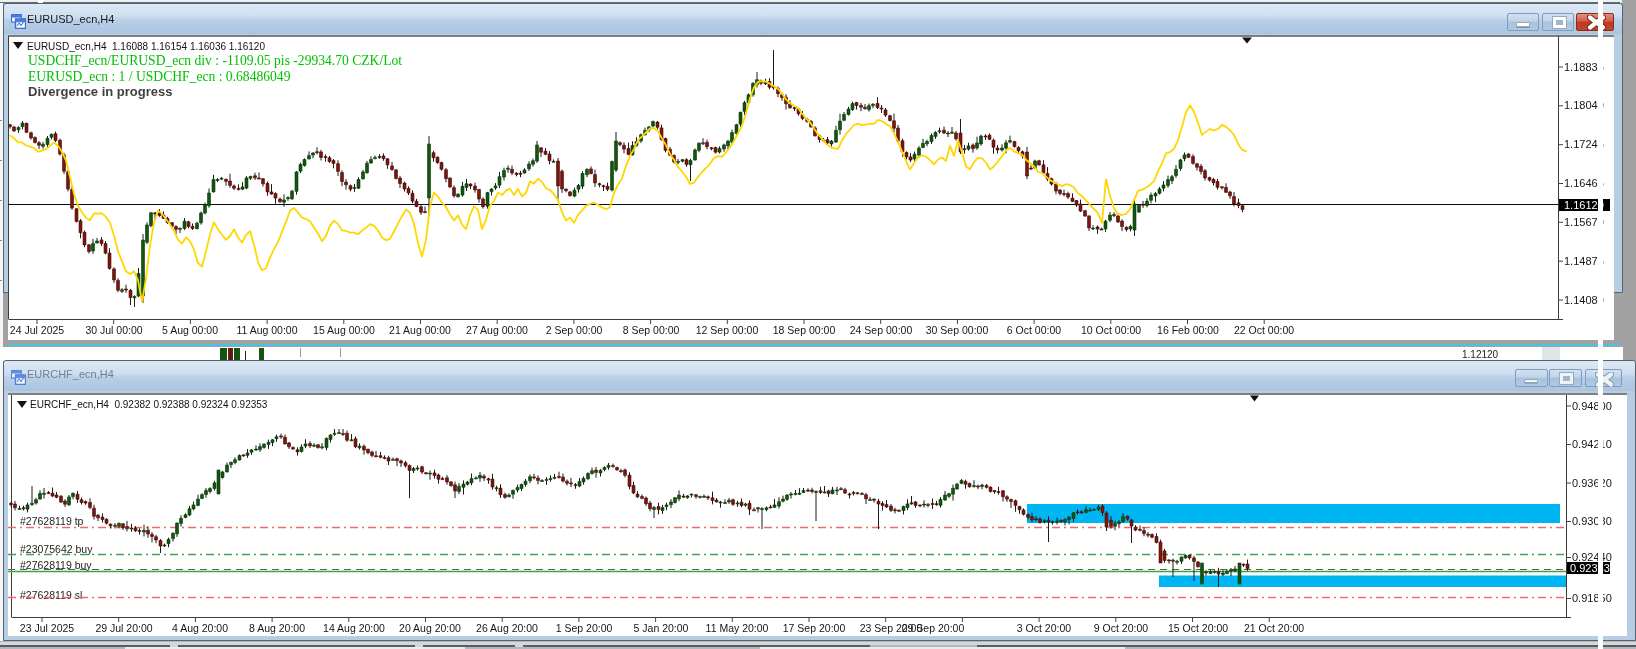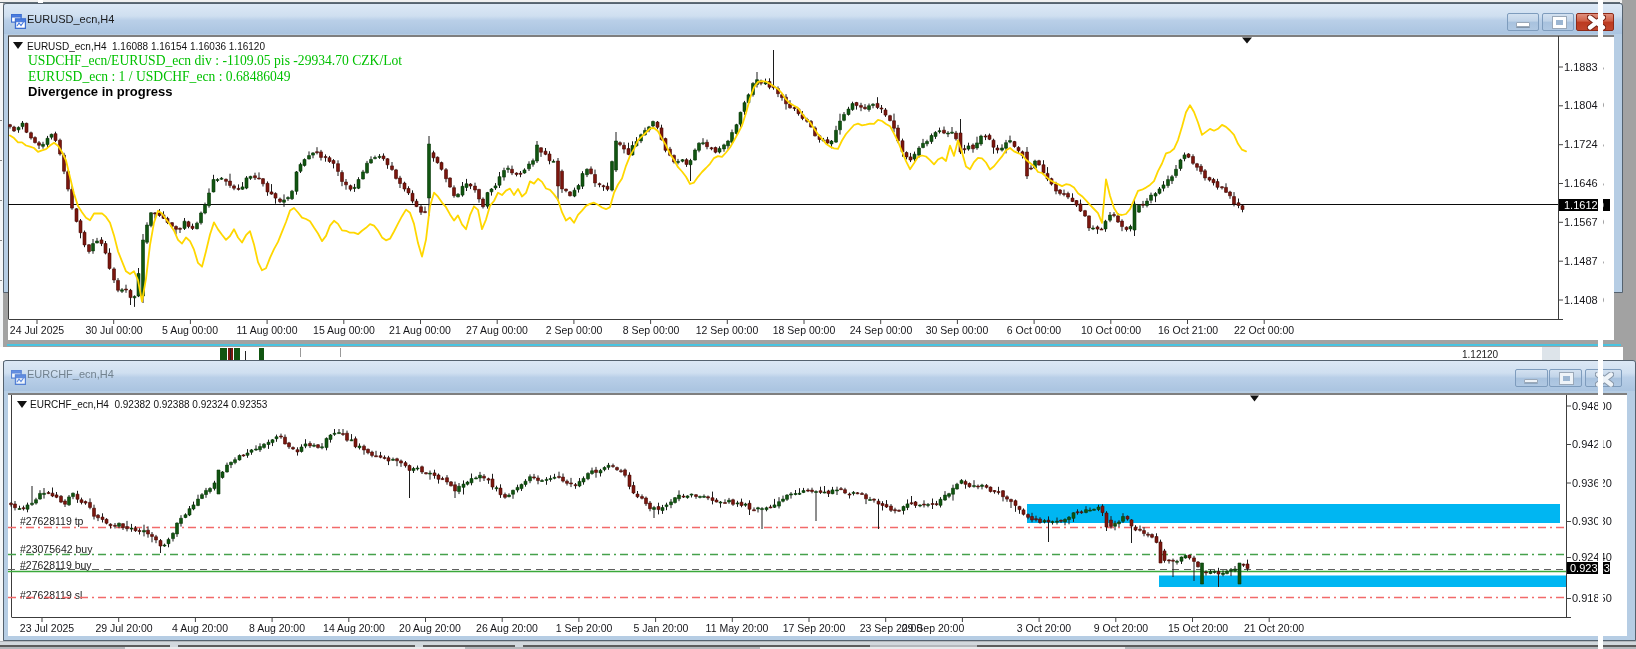--- a/index.html
+++ b/index.html
@@ -113,37 +113,37 @@
     <line x1="8" y1="597.5" x2="1566" y2="597.5" stroke="#f26a6a" stroke-width="1.3" stroke-dasharray="8 4 2 4"></line>
     <path d="M11.0 502.1V506.6M15.0 501.0V510.4M19.5 505.7V509.4M23.5 505.6V510.5M27.5 502.6V512.3M32.0 486.0V505.9M36.0 497.8V504.6M40.0 490.2V499.7M44.0 488.0V498.6M48.5 491.0V494.1M52.5 487.5V497.1M56.5 492.0V498.2M61.0 495.0V503.1M65.0 499.2V507.0M69.0 495.0V505.9M73.0 492.6V499.2M77.5 490.8V502.9M81.5 497.6V504.4M85.5 500.5V504.8M90.0 498.4V509.3M94.0 504.7V519.5M98.0 514.0V521.1M102.5 513.3V522.5M106.5 518.2V524.4M110.5 523.3V528.5M115.0 523.0V528.5M119.0 522.5V528.3M123.0 523.2V530.0M127.0 520.9V531.4M131.5 523.9V531.8M135.5 526.1V531.9M139.5 528.3V534.5M144.0 524.7V536.4M148.0 526.4V537.7M152.0 532.0V542.3M156.0 534.9V543.2M160.5 539.0V553.0M164.5 543.6V546.8M168.5 537.7V547.3M173.0 532.3V541.5M177.0 522.4V536.9M181.0 515.2V526.6M185.5 513.3V518.2M189.5 506.0V516.1M193.5 501.6V510.3M198.0 494.7V506.2M202.0 493.1V499.1M206.0 487.9V497.8M210.0 487.2V493.5M214.5 480.8V490.5M218.5 472.4V485.1M222.5 471.1V478.7M227.0 462.6V472.6M231.0 461.6V468.1M235.0 457.3V464.3M239.5 454.4V460.6M243.5 454.3V456.7M247.5 449.1V457.8M251.5 449.1V454.8M256.0 445.3V450.9M260.0 443.3V451.9M264.0 443.1V448.7M268.5 439.6V448.9M272.5 439.1V446.1M276.5 434.6V441.8M281.0 433.6V438.8M285.0 434.5V444.5M289.0 441.9V448.9M293.0 446.4V450.0M297.5 447.3V455.6M301.5 444.3V452.6M305.5 439.2V448.2M310.0 441.3V448.0M314.0 443.2V447.2M318.0 444.0V448.6M322.0 443.1V449.3M326.5 437.4V450.3M330.5 434.1V442.6M334.5 429.0V435.8M339.0 429.0V433.8M343.0 429.0V435.9M347.0 430.6V441.8M351.5 434.1V441.1M355.5 436.5V448.2M359.5 443.4V449.5M364.0 444.6V454.7M368.0 448.5V454.3M372.0 450.7V457.3M376.0 450.8V457.0M380.5 451.9V458.3M384.5 455.4V459.4M388.5 455.8V465.1M393.0 457.5V460.9M397.0 457.7V466.2M401.0 459.5V466.9M405.5 461.0V467.6M409.5 464.5V498.0M413.5 466.9V473.0M417.5 465.5V470.5M422.0 465.6V474.0M426.0 472.1V474.4M430.0 470.5V479.7M434.5 469.7V478.7M438.5 473.5V483.6M442.5 476.7V479.9M447.0 475.1V484.7M451.0 481.0V486.5M455.0 481.6V498.0M459.0 483.0V494.1M463.5 480.4V494.5M467.5 480.9V485.5M471.5 473.5V485.3M476.0 476.4V479.1M480.0 471.9V481.8M484.0 474.1V481.0M488.5 477.7V483.8M492.5 473.8V489.7M496.5 485.7V491.4M500.5 484.3V497.9M505.0 492.6V498.8M509.0 493.3V497.3M513.0 489.7V498.8M517.5 484.7V492.4M521.5 483.6V491.0M525.5 479.1V486.7M530.0 474.4V483.2M534.0 473.9V479.5M538.0 475.4V484.3M542.0 479.1V481.8M546.5 477.1V484.8M550.5 475.3V481.7M554.5 473.8V479.3M559.0 471.7V478.6M563.0 473.5V482.5M567.0 479.5V485.5M571.0 477.9V487.1M575.5 483.0V488.8M579.5 478.0V487.2M583.5 476.4V484.7M588.0 472.3V480.2M592.0 467.6V474.8M596.0 466.9V477.7M600.5 468.9V476.5M604.5 466.3V471.3M608.5 462.9V469.8M613.0 463.6V467.8M617.0 466.6V470.9M621.0 468.9V472.7M625.0 468.5V477.4M629.5 472.3V489.3M633.5 481.8V494.1M637.5 491.0V498.1M642.0 494.4V499.4M646.0 496.5V505.9M650.0 501.0V511.3M654.0 505.9V518.0M658.5 502.7V514.4M662.5 504.9V513.9M666.5 502.7V510.2M671.0 499.1V508.2M675.0 497.0V503.6M679.0 490.4V501.2M683.5 493.9V498.0M687.5 495.3V498.7M691.5 493.6V497.5M696.0 494.1V498.8M700.0 495.7V498.4M704.0 494.4V498.0M708.0 495.5V500.1M712.5 491.6V504.4M716.5 498.1V502.4M720.5 501.0V507.6M725.0 499.3V503.3M729.0 497.9V503.8M733.0 498.7V505.9M737.5 500.8V506.9M741.5 498.6V507.3M745.5 502.8V506.8M749.5 500.3V515.0M754.0 507.4V510.9M758.0 506.8V512.5M762.0 507.1V529.0M766.5 506.6V511.3M770.5 504.8V508.3M774.5 498.9V508.0M779.0 497.2V508.5M783.0 495.6V502.4M787.0 494.2V500.9M791.0 492.1V498.6M795.5 490.0V495.3M799.5 488.2V495.0M803.5 487.9V493.1M808.0 488.3V492.1M812.0 487.7V493.3M816.0 490.3V521.0M820.5 486.7V493.9M824.5 486.0V493.3M828.5 489.8V497.0M832.5 486.9V494.2M837.0 486.7V495.0M841.0 487.0V489.8M845.0 487.8V494.1M849.5 492.6V498.5M853.5 491.1V495.5M857.5 492.1V494.2M862.0 492.1V494.7M866.0 493.0V504.1M870.0 496.9V500.4M874.0 498.4V502.6M878.5 498.8V529.0M882.5 501.2V510.5M886.5 500.1V508.0M891.0 504.1V512.0M895.0 507.7V513.4M899.0 509.6V511.9M903.5 505.6V514.5M907.5 499.4V510.1M911.5 496.0V504.8M915.5 501.0V507.9M920.0 504.4V507.2M924.0 500.3V507.5M928.0 503.1V507.3M932.5 498.5V509.0M936.5 500.9V505.8M940.5 497.1V507.5M945.0 491.1V500.9M949.0 492.8V498.2M953.0 484.7V500.6M957.0 482.8V489.6M961.5 479.1V484.2M965.5 479.7V488.7M969.5 482.5V487.7M974.0 480.2V487.6M978.0 484.5V489.2M982.0 483.8V489.4M986.5 484.1V488.5M990.5 486.5V492.5M994.5 490.0V493.7M998.5 486.8V494.6M1003.0 490.1V501.4M1007.0 495.3V501.8M1011.0 498.7V508.0M1015.5 499.5V511.8M1019.5 505.9V513.8M1023.5 508.4V515.5M1028.0 513.4V519.3M1032.0 512.8V522.3M1036.0 515.7V521.5M1040.0 517.2V523.7M1044.5 519.2V523.4M1048.5 516.4V542.0M1052.5 520.6V524.6M1057.0 517.5V524.5M1061.0 519.5V523.0M1065.0 518.3V525.3M1069.0 516.0V524.3M1073.5 512.3V521.9M1077.5 509.3V514.7M1081.5 510.4V513.8M1086.0 506.2V513.3M1090.0 507.5V511.4M1094.0 508.6V510.6M1098.5 504.8V511.1M1102.5 504.3V516.0M1106.5 511.2V531.0M1111.0 516.1V528.5M1115.0 520.8V530.3M1119.0 520.2V527.0M1123.0 513.2V523.0M1127.5 515.5V520.6M1131.5 519.1V543.0M1135.5 525.2V531.2M1140.0 525.5V531.5M1144.0 527.3V536.3M1148.0 532.2V537.3M1152.0 533.4V538.3M1156.5 533.3V543.3M1160.5 539.6V552.2M1164.5 548.9V562.7M1169.0 559.3V563.6M1173.0 558.5V577.0M1177.0 559.8V564.6M1181.5 556.5V564.0M1185.5 555.1V558.7M1189.5 554.5V559.6M1194.0 555.8V581.0M1198.0 561.0V567.5M1202.0 564.7V573.1M1206.0 570.4V575.6M1210.5 569.7V574.2M1214.5 570.3V573.6M1218.5 567.8V587.0M1223.0 570.3V576.3M1227.0 569.6V574.3M1231.0 568.0V576.1M1235.0 566.0V572.2M1239.5 564.5V575.2M1243.5 563.6V566.9M1247.5 559.6V570.8" stroke="#1c1c1c" stroke-width="1" fill="none"></path>
     <path d="M18.0 508.5h3.0v1.0h-3.0zM26.0 504.9h3.0v4.3h-3.0zM30.5 503.2h3.0v1.4h-3.0zM34.5 499.7h3.0v3.4h-3.0zM38.5 493.4h3.0v5.6h-3.0zM42.5 493.3h3.0v1.1h-3.0zM67.5 496.9h3.0v7.9h-3.0zM71.5 493.2h3.0v3.4h-3.0zM117.5 523.3h3.0v3.0h-3.0zM130.0 528.1h3.0v1.0h-3.0zM142.5 530.4h3.0v1.6h-3.0zM163.0 545.0h3.0v1.0h-3.0zM167.0 539.4h3.0v4.3h-3.0zM171.5 533.3h3.0v5.3h-3.0zM175.5 523.1h3.0v10.8h-3.0zM179.5 518.3h3.0v5.1h-3.0zM184.0 514.8h3.0v2.7h-3.0zM188.0 508.7h3.0v6.3h-3.0zM192.0 504.9h3.0v4.0h-3.0zM196.5 499.1h3.0v6.3h-3.0zM200.5 494.7h3.0v3.7h-3.0zM204.5 490.4h3.0v4.1h-3.0zM208.5 488.5h3.0v3.0h-3.0zM213.0 482.9h3.0v5.7h-3.0zM217.0 470.0h3.0v24.0h-3.0zM221.0 472.0h3.0v5.5h-3.0zM225.5 465.1h3.0v6.8h-3.0zM229.5 462.3h3.0v2.4h-3.0zM233.5 459.7h3.0v2.9h-3.0zM238.0 455.5h3.0v4.4h-3.0zM246.0 453.0h3.0v2.3h-3.0zM250.0 449.9h3.0v2.3h-3.0zM254.5 449.0h3.0v1.0h-3.0zM258.5 446.6h3.0v3.1h-3.0zM262.5 444.2h3.0v3.2h-3.0zM267.0 442.3h3.0v2.2h-3.0zM271.0 439.8h3.0v2.8h-3.0zM275.0 436.8h3.0v1.9h-3.0zM300.0 447.0h3.0v4.5h-3.0zM304.0 443.9h3.0v2.2h-3.0zM312.5 445.2h3.0v1.0h-3.0zM320.5 446.8h3.0v1.0h-3.0zM325.0 438.4h3.0v9.2h-3.0zM329.0 435.0h3.0v4.4h-3.0zM333.0 433.3h3.0v1.0h-3.0zM337.5 432.6h3.0v1.0h-3.0zM350.0 439.8h3.0v1.0h-3.0zM358.0 446.1h3.0v1.6h-3.0zM391.5 459.3h3.0v1.0h-3.0zM412.0 468.5h3.0v2.1h-3.0zM416.0 468.0h3.0v1.0h-3.0zM428.5 473.1h3.0v1.0h-3.0zM457.5 486.3h3.0v5.3h-3.0zM462.0 484.1h3.0v3.2h-3.0zM466.0 482.1h3.0v2.1h-3.0zM470.0 478.6h3.0v4.2h-3.0zM474.5 477.9h3.0v1.0h-3.0zM478.5 475.3h3.0v2.7h-3.0zM495.0 487.7h3.0v1.0h-3.0zM507.5 495.1h3.0v1.6h-3.0zM511.5 490.3h3.0v3.9h-3.0zM516.0 487.4h3.0v2.6h-3.0zM520.0 484.4h3.0v4.2h-3.0zM524.0 481.2h3.0v3.2h-3.0zM528.5 476.7h3.0v4.1h-3.0zM540.5 480.5h3.0v1.0h-3.0zM545.0 479.4h3.0v1.0h-3.0zM549.0 478.5h3.0v1.0h-3.0zM553.0 477.3h3.0v1.0h-3.0zM578.0 481.4h3.0v4.6h-3.0zM582.0 478.4h3.0v3.5h-3.0zM586.5 473.4h3.0v5.3h-3.0zM590.5 470.8h3.0v2.7h-3.0zM599.0 470.4h3.0v2.5h-3.0zM603.0 467.5h3.0v2.1h-3.0zM607.0 465.3h3.0v2.0h-3.0zM652.5 507.6h3.0v1.8h-3.0zM661.0 507.6h3.0v2.9h-3.0zM665.0 504.9h3.0v1.7h-3.0zM669.5 501.9h3.0v2.8h-3.0zM673.5 497.7h3.0v4.8h-3.0zM677.5 495.1h3.0v3.7h-3.0zM686.0 495.9h3.0v1.7h-3.0zM690.0 494.1h3.0v1.0h-3.0zM698.5 496.4h3.0v1.0h-3.0zM702.5 496.3h3.0v1.0h-3.0zM719.0 502.0h3.0v1.0h-3.0zM727.5 500.2h3.0v1.8h-3.0zM736.0 502.9h3.0v1.0h-3.0zM744.0 504.0h3.0v1.2h-3.0zM756.5 507.8h3.0v1.2h-3.0zM760.5 508.6h3.0v1.0h-3.0zM765.0 507.8h3.0v1.8h-3.0zM773.0 504.9h3.0v2.4h-3.0zM777.5 501.7h3.0v4.4h-3.0zM781.5 499.1h3.0v2.1h-3.0zM785.5 495.1h3.0v4.2h-3.0zM789.5 493.9h3.0v1.1h-3.0zM794.0 493.5h3.0v1.0h-3.0zM798.0 493.3h3.0v1.0h-3.0zM802.0 490.6h3.0v1.8h-3.0zM814.5 491.5h3.0v1.0h-3.0zM823.0 492.0h3.0v1.0h-3.0zM831.0 489.9h3.0v3.8h-3.0zM835.5 489.9h3.0v1.0h-3.0zM852.0 492.4h3.0v1.0h-3.0zM868.5 499.5h3.0v1.0h-3.0zM902.0 506.5h3.0v4.0h-3.0zM906.0 503.9h3.0v3.6h-3.0zM918.5 505.0h3.0v1.0h-3.0zM926.5 504.4h3.0v1.0h-3.0zM939.0 499.3h3.0v6.0h-3.0zM943.5 495.1h3.0v4.9h-3.0zM947.5 493.7h3.0v2.6h-3.0zM951.5 488.2h3.0v6.0h-3.0zM955.5 484.2h3.0v4.8h-3.0zM960.0 480.4h3.0v2.9h-3.0zM972.5 485.6h3.0v1.0h-3.0zM980.5 485.1h3.0v1.3h-3.0zM1043.0 520.6h3.0v1.4h-3.0zM1051.0 521.6h3.0v1.0h-3.0zM1055.5 521.2h3.0v1.0h-3.0zM1063.5 519.5h3.0v2.3h-3.0zM1067.5 517.3h3.0v2.2h-3.0zM1072.0 512.8h3.0v5.5h-3.0zM1084.5 509.7h3.0v2.7h-3.0zM1088.5 510.1h3.0v1.0h-3.0zM1092.5 509.3h3.0v1.0h-3.0zM1097.0 507.1h3.0v2.4h-3.0zM1113.5 523.3h3.0v2.9h-3.0zM1117.5 522.0h3.0v1.8h-3.0zM1121.5 516.5h3.0v4.8h-3.0zM1175.5 561.3h3.0v1.0h-3.0zM1180.0 557.1h3.0v4.1h-3.0zM1184.0 555.6h3.0v2.3h-3.0zM1200.5 563.0h3.0v21.0h-3.0zM1209.0 571.5h3.0v2.0h-3.0zM1213.0 571.4h3.0v1.0h-3.0zM1221.5 573.1h3.0v1.3h-3.0zM1225.5 571.2h3.0v2.4h-3.0zM1229.5 569.6h3.0v1.5h-3.0zM1233.5 569.0h3.0v1.7h-3.0zM1238.0 563.0h3.0v21.0h-3.0z" fill="#115511" stroke="#0a3a0a" stroke-width="0.6"></path>
     <path d="M9.5 503.3h3.0v1.3h-3.0zM13.5 504.0h3.0v3.7h-3.0zM22.0 507.8h3.0v1.0h-3.0zM47.0 492.6h3.0v1.0h-3.0zM51.0 493.2h3.0v2.8h-3.0zM55.0 494.9h3.0v2.4h-3.0zM59.5 496.3h3.0v5.8h-3.0zM63.5 501.0h3.0v3.2h-3.0zM76.0 494.2h3.0v5.0h-3.0zM80.0 499.8h3.0v2.6h-3.0zM84.0 501.6h3.0v1.5h-3.0zM88.5 502.4h3.0v5.0h-3.0zM92.5 508.2h3.0v8.1h-3.0zM96.5 515.2h3.0v2.6h-3.0zM101.0 517.1h3.0v2.4h-3.0zM105.0 519.3h3.0v3.9h-3.0zM109.0 524.2h3.0v1.6h-3.0zM113.5 525.3h3.0v1.0h-3.0zM121.5 523.7h3.0v4.0h-3.0zM125.5 526.6h3.0v2.1h-3.0zM134.0 528.2h3.0v2.5h-3.0zM138.0 530.5h3.0v1.0h-3.0zM146.5 530.2h3.0v3.8h-3.0zM150.5 534.4h3.0v2.0h-3.0zM154.5 536.8h3.0v3.1h-3.0zM159.0 540.5h3.0v5.5h-3.0zM242.0 454.9h3.0v1.0h-3.0zM279.5 436.0h3.0v1.0h-3.0zM283.5 437.2h3.0v6.7h-3.0zM287.5 442.9h3.0v3.9h-3.0zM291.5 447.5h3.0v1.4h-3.0zM296.0 449.8h3.0v2.1h-3.0zM308.5 443.5h3.0v2.4h-3.0zM316.5 444.8h3.0v2.8h-3.0zM341.5 433.5h3.0v1.0h-3.0zM345.5 433.2h3.0v7.0h-3.0zM354.0 438.8h3.0v7.9h-3.0zM362.5 446.2h3.0v3.8h-3.0zM366.5 449.3h3.0v3.4h-3.0zM370.5 452.1h3.0v3.3h-3.0zM374.5 455.8h3.0v1.0h-3.0zM379.0 455.7h3.0v1.6h-3.0zM383.0 457.4h3.0v1.0h-3.0zM387.0 457.8h3.0v3.2h-3.0zM395.5 458.8h3.0v2.0h-3.0zM399.5 460.9h3.0v2.1h-3.0zM404.0 462.7h3.0v3.0h-3.0zM408.0 465.5h3.0v4.9h-3.0zM420.5 466.8h3.0v5.2h-3.0zM424.5 472.7h3.0v1.1h-3.0zM433.0 472.9h3.0v2.6h-3.0zM437.0 475.0h3.0v4.2h-3.0zM441.0 478.6h3.0v1.0h-3.0zM445.5 477.8h3.0v4.2h-3.0zM449.5 481.9h3.0v3.9h-3.0zM453.5 484.8h3.0v6.2h-3.0zM482.5 476.2h3.0v1.9h-3.0zM487.0 478.8h3.0v1.3h-3.0zM491.0 479.0h3.0v8.0h-3.0zM499.0 488.1h3.0v6.6h-3.0zM503.5 494.5h3.0v2.8h-3.0zM532.5 476.9h3.0v1.0h-3.0zM536.5 478.0h3.0v2.6h-3.0zM557.5 476.4h3.0v1.1h-3.0zM561.5 477.1h3.0v4.0h-3.0zM565.5 481.2h3.0v2.1h-3.0zM569.5 482.9h3.0v1.0h-3.0zM574.0 484.7h3.0v1.0h-3.0zM594.5 470.0h3.0v2.4h-3.0zM611.5 465.6h3.0v1.0h-3.0zM615.5 467.6h3.0v2.1h-3.0zM619.5 470.7h3.0v1.0h-3.0zM623.5 469.9h3.0v5.4h-3.0zM628.0 475.1h3.0v11.3h-3.0zM632.0 485.5h3.0v7.5h-3.0zM636.0 494.1h3.0v2.7h-3.0zM640.5 496.6h3.0v1.7h-3.0zM644.5 498.0h3.0v5.7h-3.0zM648.5 503.0h3.0v5.7h-3.0zM657.0 506.6h3.0v3.0h-3.0zM682.0 496.1h3.0v1.0h-3.0zM694.5 494.8h3.0v1.7h-3.0zM706.5 496.7h3.0v1.3h-3.0zM711.0 497.8h3.0v2.7h-3.0zM715.0 500.0h3.0v2.0h-3.0zM723.5 502.5h3.0v1.0h-3.0zM731.5 499.8h3.0v4.5h-3.0zM740.0 502.2h3.0v3.3h-3.0zM748.0 503.3h3.0v5.9h-3.0zM752.5 509.8h3.0v1.0h-3.0zM769.0 506.9h3.0v1.0h-3.0zM806.5 490.1h3.0v1.0h-3.0zM810.5 490.1h3.0v1.4h-3.0zM819.0 490.8h3.0v1.6h-3.0zM827.0 490.9h3.0v2.7h-3.0zM839.5 488.7h3.0v1.0h-3.0zM843.5 489.7h3.0v3.3h-3.0zM848.0 494.0h3.0v1.0h-3.0zM856.0 492.8h3.0v1.0h-3.0zM860.5 493.5h3.0v1.0h-3.0zM864.5 494.7h3.0v4.1h-3.0zM872.5 499.1h3.0v1.1h-3.0zM877.0 501.2h3.0v2.9h-3.0zM881.0 503.5h3.0v1.9h-3.0zM885.0 504.4h3.0v2.6h-3.0zM889.5 506.1h3.0v4.2h-3.0zM893.5 509.7h3.0v1.0h-3.0zM897.5 510.2h3.0v1.0h-3.0zM910.0 502.8h3.0v1.0h-3.0zM914.0 501.9h3.0v3.5h-3.0zM922.5 504.1h3.0v1.0h-3.0zM931.0 503.5h3.0v1.0h-3.0zM935.0 503.7h3.0v1.0h-3.0zM964.0 481.4h3.0v2.9h-3.0zM968.0 483.5h3.0v3.2h-3.0zM976.5 486.0h3.0v1.0h-3.0zM985.0 485.4h3.0v1.9h-3.0zM989.0 487.1h3.0v4.3h-3.0zM993.0 490.5h3.0v1.2h-3.0zM997.0 491.6h3.0v1.0h-3.0zM1001.5 490.8h3.0v5.9h-3.0zM1005.5 496.8h3.0v2.3h-3.0zM1009.5 499.4h3.0v2.2h-3.0zM1014.0 500.7h3.0v4.7h-3.0zM1018.0 506.4h3.0v3.2h-3.0zM1022.0 509.9h3.0v4.4h-3.0zM1026.5 514.6h3.0v2.7h-3.0zM1030.5 516.5h3.0v3.4h-3.0zM1034.5 518.7h3.0v1.0h-3.0zM1038.5 519.0h3.0v3.5h-3.0zM1047.0 520.2h3.0v1.8h-3.0zM1059.5 520.3h3.0v1.0h-3.0zM1076.0 511.8h3.0v1.0h-3.0zM1080.0 511.8h3.0v1.0h-3.0zM1101.0 506.2h3.0v6.4h-3.0zM1105.0 513.0h3.0v14.0h-3.0zM1109.5 520.1h3.0v6.3h-3.0zM1126.0 516.3h3.0v2.8h-3.0zM1130.0 519.9h3.0v6.2h-3.0zM1134.0 527.2h3.0v2.9h-3.0zM1138.5 529.3h3.0v1.0h-3.0zM1142.5 530.6h3.0v3.0h-3.0zM1146.5 534.2h3.0v1.0h-3.0zM1150.5 534.5h3.0v2.7h-3.0zM1155.0 536.5h3.0v5.9h-3.0zM1159.0 542.0h3.0v21.0h-3.0zM1163.0 550.9h3.0v9.6h-3.0zM1167.5 559.9h3.0v1.0h-3.0zM1171.5 560.2h3.0v1.0h-3.0zM1188.0 555.1h3.0v2.8h-3.0zM1192.5 557.9h3.0v3.5h-3.0zM1196.5 562.0h3.0v4.8h-3.0zM1204.5 571.9h3.0v1.0h-3.0zM1217.0 571.4h3.0v2.7h-3.0zM1242.0 564.2h3.0v1.0h-3.0zM1246.0 564.0h3.0v4.5h-3.0z" fill="#7b160e" stroke="#4a0d08" stroke-width="0.6"></path>
     <path d="M1250 395.5h9l-4.5 6z" fill="#111"></path>
   </svg>
 <div class="abs" style="left:13px;top:42px;width:0;height:0;border-left:5px solid transparent;border-right:5px solid transparent;border-top:7px solid #111"></div>
 <div class="abs" style="left:27px;top:40.5px;font-size:10px;color:#111;white-space:nowrap">EURUSD_ecn,H4&nbsp; 1.16088 1.16154 1.16036 1.16120</div>
 <div class="abs" style="left:28px;top:53px;font-family:'Liberation Serif',serif;font-size:13.6px;color:#00c100;white-space:nowrap">USDCHF_ecn/EURUSD_ecn div : -1109.05 pis -29934.70 CZK/Lot</div>
 <div class="abs" style="left:28px;top:69px;font-family:'Liberation Serif',serif;font-size:13.6px;color:#00c100;white-space:nowrap">EURUSD_ecn : 1 / USDCHF_ecn : 0.68486049</div>
-<div class="abs" style="left:28px;top:84px;font-size:13px;font-weight:bold;color:#000000;white-space:nowrap">Divergence in progress</div>
+<div class="abs" style="left:28px;top:84px;font-size:13px;font-weight:bold;color:#404040;white-space:nowrap">Divergence in progress</div>
 <div class="tl" style="left:37px;top:324px">24 Jul 2025</div>
 <div class="tl" style="left:114px;top:324px">30 Jul 00:00</div>
 <div class="tl" style="left:190px;top:324px">5 Aug 00:00</div>
 <div class="tl" style="left:267px;top:324px">11 Aug 00:00</div>
 <div class="tl" style="left:344px;top:324px">15 Aug 00:00</div>
 <div class="tl" style="left:420px;top:324px">21 Aug 00:00</div>
 <div class="tl" style="left:497px;top:324px">27 Aug 00:00</div>
 <div class="tl" style="left:574px;top:324px">2 Sep 00:00</div>
 <div class="tl" style="left:651px;top:324px">8 Sep 00:00</div>
 <div class="tl" style="left:727px;top:324px">12 Sep 00:00</div>
 <div class="tl" style="left:804px;top:324px">18 Sep 00:00</div>
 <div class="tl" style="left:881px;top:324px">24 Sep 00:00</div>
 <div class="tl" style="left:957px;top:324px">30 Sep 00:00</div>
 <div class="tl" style="left:1034px;top:324px">6 Oct 00:00</div>
 <div class="tl" style="left:1111px;top:324px">10 Oct 00:00</div>
-<div class="tl" style="left:1188px;top:324px">16 Oct 21:00</div>
+<div class="tl" style="left:1188px;top:324px">16 Feb 00:00</div>
 <div class="tl" style="left:1264px;top:324px">22 Oct 00:00</div>
 <div class="pl" style="left:1564px;top:60.5px">1.18835</div>
 <div class="pl" style="left:1564px;top:99.3px">1.18040</div>
 <div class="pl" style="left:1564px;top:138.2px">1.17245</div>
 <div class="pl" style="left:1564px;top:177.0px">1.16465</div>
 <div class="pl" style="left:1564px;top:215.8px">1.15670</div>
 <div class="pl" style="left:1564px;top:254.7px">1.14875</div>
 <div class="pl" style="left:1564px;top:293.5px">1.14080</div>
 <div class="abs" style="left:1559px;top:198.5px;width:51px;height:12px;background:#000">
     <div style="font-size:11px;color:#fff;margin-left:5px;line-height:12px">1.16120</div>

